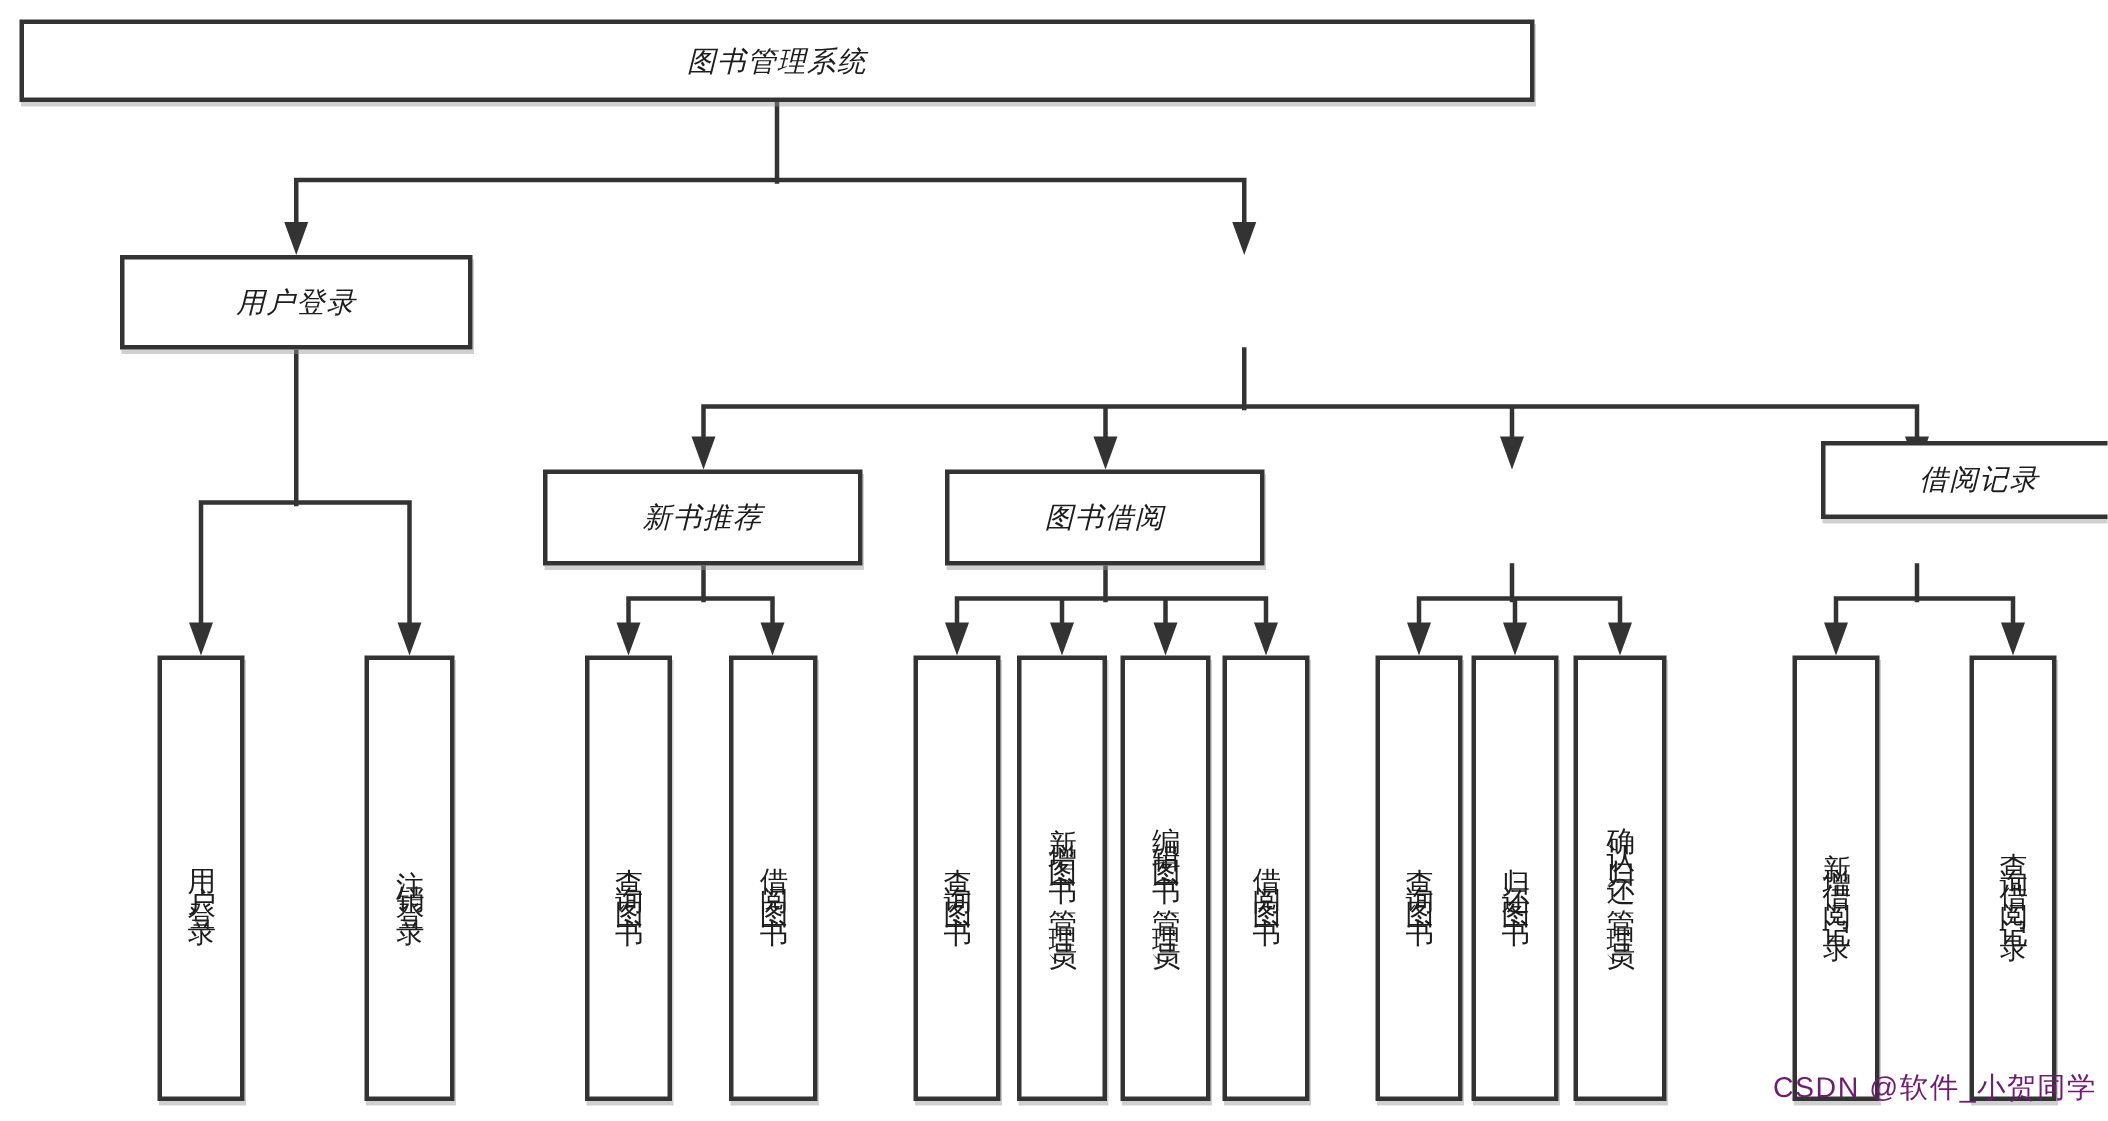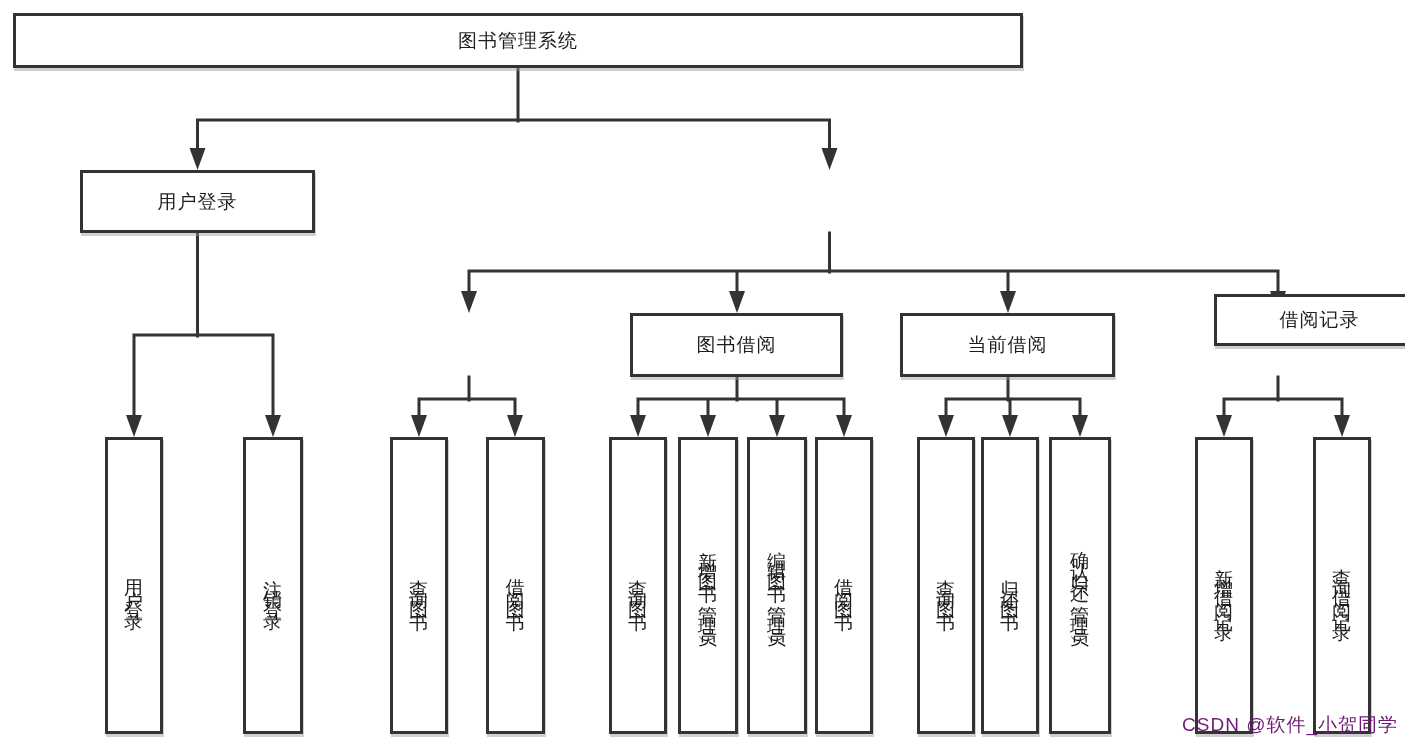--- a/index.html
+++ b/index.html
@@ -24,20 +24,21 @@
     box-sizing:border-box;
     display:flex;align-items:center;justify-content:center;
     color:#1d1d1d;
     box-shadow:1px 3px 0 rgba(150,150,150,0.45);
     z-index:2;
   }
   .h-node span{
     font-size:19px;
     letter-spacing:1px;
     white-space:nowrap;
+    font-style:italic;
   }
   .leaf{
     top:437px;height:297px;
   }
   .leaf span{
     writing-mode:vertical-rl;
     text-orientation:mixed;
     font-size:19px;
     letter-spacing:11px;
     line-height:1;
@@ -135,26 +136,26 @@
   </svg>
 
   <div class="node h-node" id="root-box">
     <span>图书管理系统</span>
   </div>
 
   <div class="node h-node" id="n-user-login">
     <span>用户登录</span>
   </div>
 
+  <div class="node h-node" id="n-nbr">
+    <span>新书推荐</span>
+  </div>
   <div class="node h-node" id="n-bb">
     <span>图书借阅</span>
   </div>
-  <div class="node h-node" id="n-cb">
-    <span>当前借阅</span>
-  </div>
   <div class="node h-node" id="n-br">
     <span>借阅记录</span>
   </div>
 
   <div class="node leaf" id="l-a1">
     <span>用户登录</span>
   </div>
   <div class="node leaf" id="l-a2">
     <span>注销登录</span>
   </div>

